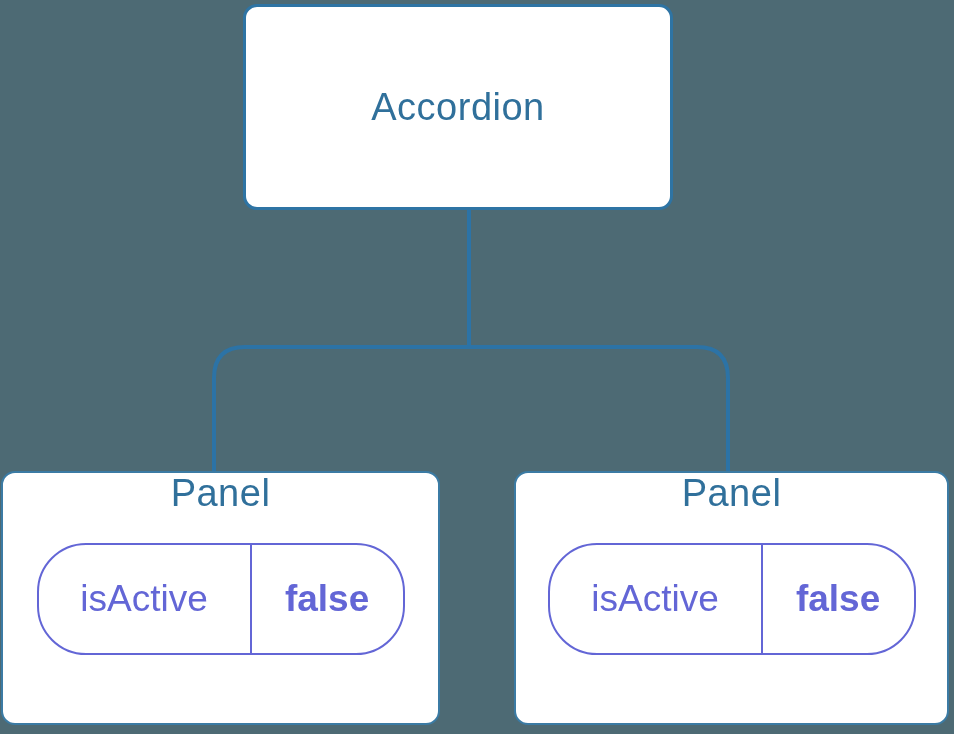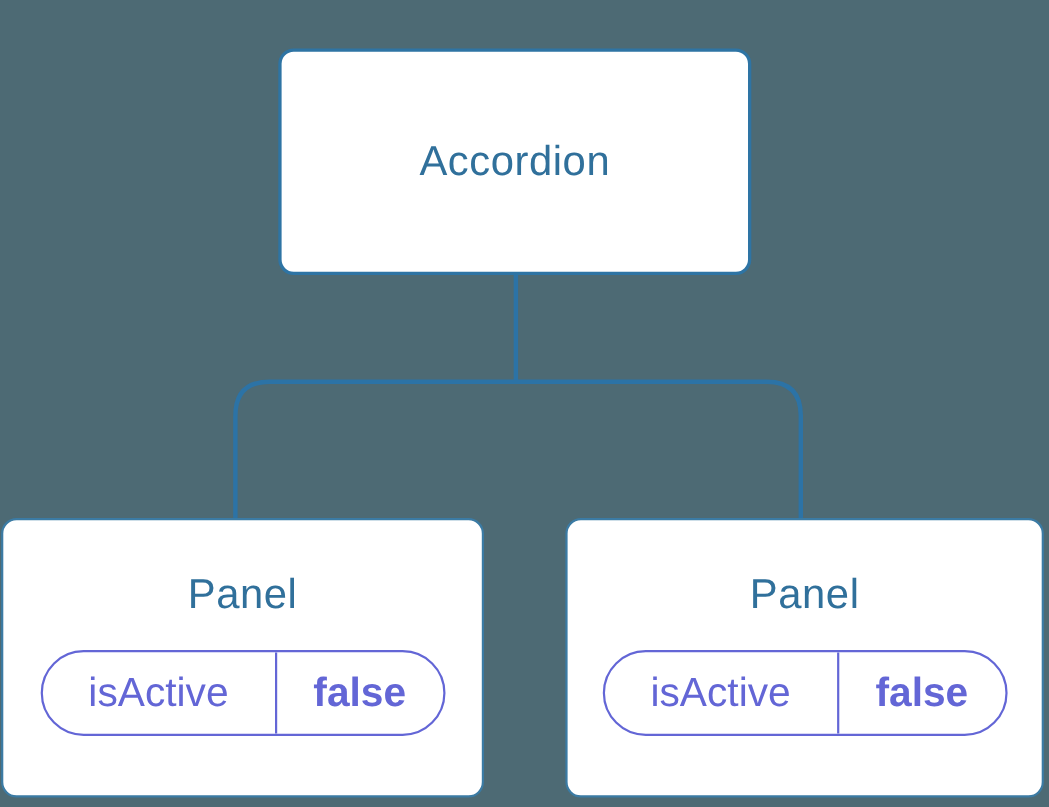--- a/index.html
+++ b/index.html
@@ -38,48 +38,46 @@
   .node {
     position: absolute;
     background: var(--node-fill);
     border-radius: 14px;
     display: flex;
     flex-direction: column;
     align-items: center;
   }
 
   .node.root-node {
-    left: 253px; top: 4px;
+    left: 243px; top: 4px;
     width: 430px; height: 206px;
     border: 3px solid var(--node-border);
     justify-content: center;
-    margin-top: 40px;
   }
 
   .node-label {
     font-size: 38px;
     font-weight: 500;
     line-height: 40px;
     color: var(--heading-text);
     letter-spacing: 0.5px;
   }
 
   .node.panel-node {
     top: 471px;
     height: 254px;
     border: 2.5px solid var(--panel-border);
-    padding-top: 48px;
   }
   .node.panel-node.panel-left  { left: 1px;   width: 439px; }
   .node.panel-node.panel-right { left: 514px; width: 435px; }
 
   .state-pill {
     margin-top: 30px;
     width: 368px;
-    height: 78px;
+    height: 112px;
     border: 2px solid var(--pill-accent);
     border-radius: 49px;
     background: var(--node-fill);
     display: flex;
     align-items: stretch;
     overflow: hidden;
   }
   .pill-segment {
     display: flex;
     align-items: center;

